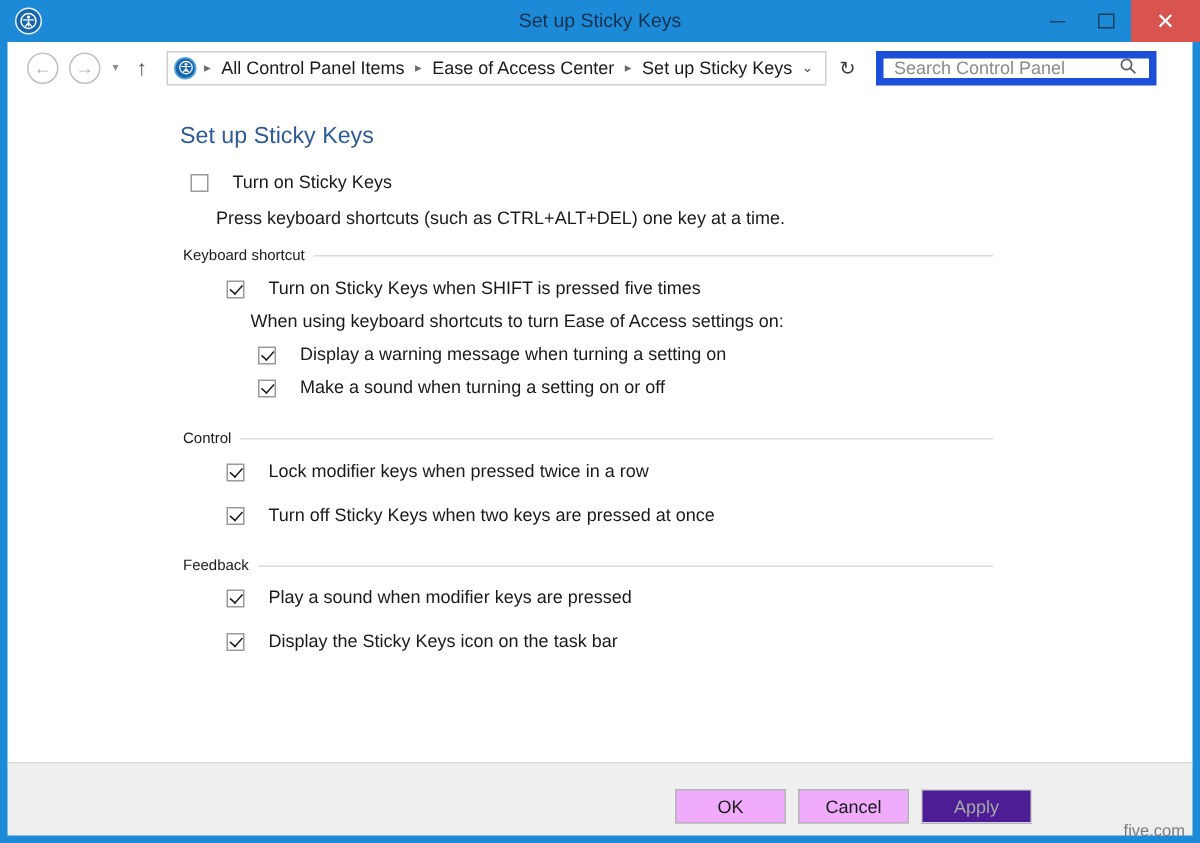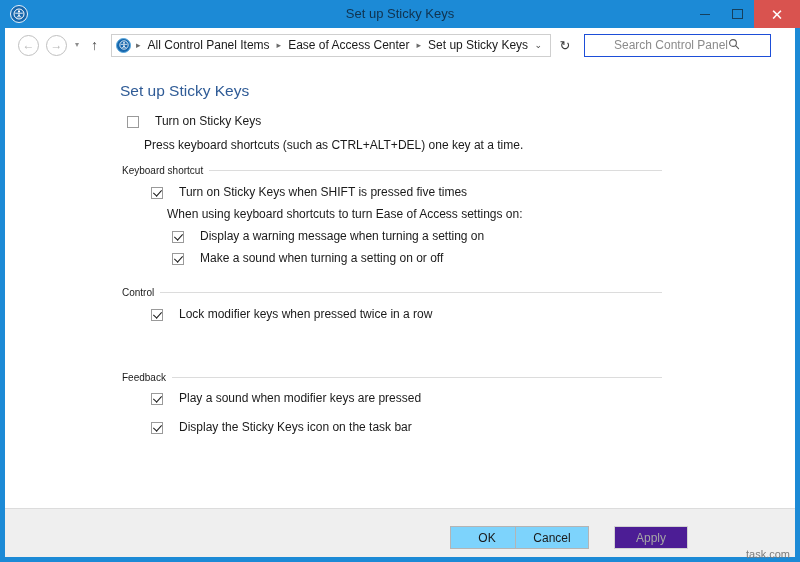--- a/index.html
+++ b/index.html
@@ -169,26 +169,26 @@
     width: 16px;
     color: #3a3a3a;
     font-size: 13px;
     text-align: center;
     line-height: 13px;
   }
   .searchbox {
     margin-left: 11px;
     width: 187px;
     height: 23px;
-    border: 1px solid #1d4ed8;
-    box-sizing: border-box;
-    background: #ffffff;
-    display: flex;
-    align-items: center;
-    justify-content: center;
+    border: 5px solid #1d4ed8;
+    box-sizing: border-box;
+    background: #ffffff;
+    display: flex;
+    align-items: center;
+    justify-content: space-between;
   }
   .search-ph {
     padding-left: 7px;
     font-size: 12px;
     color: #8b8b8b;
     white-space: nowrap;
   }
   .search-icon {
     padding-right: 8px;
     color: #5a5a5a;
@@ -282,29 +282,29 @@
     border-top: 1px solid #dcdcdc;
     box-sizing: border-box;
   }
   .btn {
     position: absolute;
     top: 17px;
     width: 74px;
     height: 23px;
     border: 1px solid #b4b4b4;
     box-sizing: border-box;
-    background: #7dd3fc;
+    background: #f0abfc;
     font-size: 12px;
     color: #1a1a1a;
     display: flex;
     align-items: center;
     justify-content: center;
   }
   .btn.ok     { left: 445px; }
-  .btn.cancel { left: 510px; }
+  .btn.cancel { left: 527px; }
   .btn.apply  {
     left: 609px;
     color: #a6a6a6;
     border-color: #d2d2d2;
     background: #4c1d95;
   }
 
   .watermark {
     position: absolute;
     right: 10px;
@@ -417,20 +417,24 @@
   <div class="group" style="left:122px; top:287px;">
     <span class="group-title">Control</span>
     <span class="group-line"></span>
   </div>
 
   <div class="row" style="left:151px; top:308px;">
     <span class="cb checked"></span>
     <span class="cb-label">Lock modifier keys when pressed twice in a row</span>
   </div>
 
+  <div class="row" style="left:151px; top:337px;">
+    <span class="cb checked"></span>
+    <span class="cb-label">Turn off Sticky Keys when two keys are pressed at once</span>
+  </div>
 
   <div class="group" style="left:122px; top:372px;">
     <span class="group-title">Feedback</span>
     <span class="group-line"></span>
   </div>
 
   <div class="row" style="left:151px; top:421px;">
     <span class="cb checked"></span>
     <span class="cb-label">Display the Sticky Keys icon on the task bar</span>
   </div>
@@ -439,15 +443,15 @@
     <span class="cb checked"></span>
     <span class="cb-label">Play a sound when modifier keys are pressed</span>
   </div>
 
   <div class="footer">
     <div class="btn ok">OK</div>
     <div class="btn cancel">Cancel</div>
     <div class="btn apply">Apply</div>
   </div>
 
-  <div class="watermark">task.com</div>
+  <div class="watermark">five.com</div>
 
 </div>
 
 </body></html>

